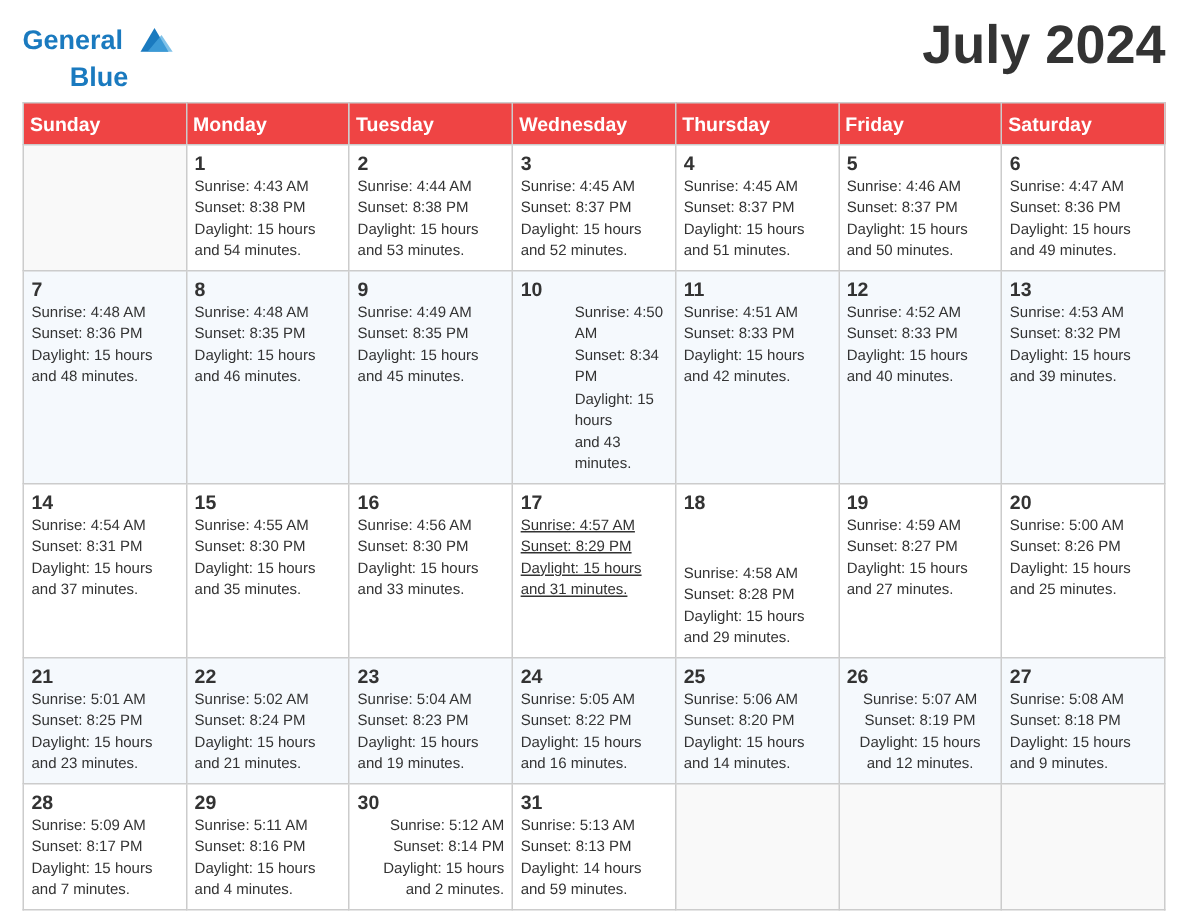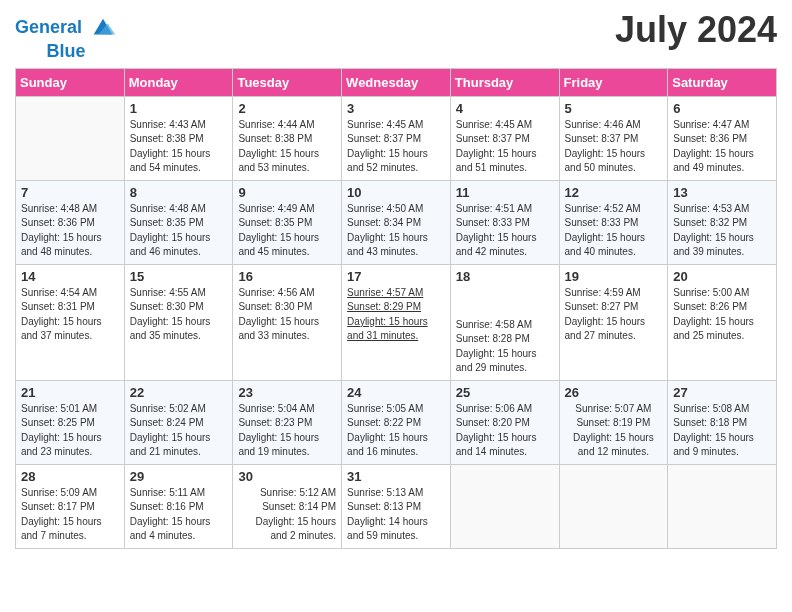--- a/index.html
+++ b/index.html
@@ -49,21 +49,21 @@
       font-size: 15px;
       color: #333;
       margin-top: 2px;
     }
     .calendar {
       width: 100%;
       border-collapse: collapse;
       margin-top: 6px;
     }
     .calendar th {
-      background-color: #ec4899;
+      background-color: #ef4444;
       color: #fff;
       font-size: 13px;
       font-weight: bold;
       padding: 6px 4px;
       text-align: left;
       border: 1px solid #ccc;
     }
     .calendar td {
       border: 1px solid #ccc;
       vertical-align: top;
@@ -188,21 +188,21 @@
         </td>
         <td>
           <span class="day-number">9</span>
           <div class="day-info" style="white-space: pre-line;">Sunrise: 4:49 AM
 Sunset: 8:35 PM
 Daylight: 15 hours
 and 45 minutes.</div>
         </td>
         <td>
           <span class="day-number">10</span>
-          <div class="day-info" style="white-space: pre-line;">Sunrise: 4:50 AM
+          <div class="day-info" style="white-space: pre-line; margin-left: 36px;">Sunrise: 4:50 AM
 Sunset: 8:34 PM
 Daylight: 15 hours
 and 43 minutes.</div>
         </td>
         <td>
           <span class="day-number">11</span>
           <div class="day-info" style="white-space: pre-line;">Sunrise: 4:51 AM
 Sunset: 8:33 PM
 Daylight: 15 hours
 and 42 minutes.</div>

